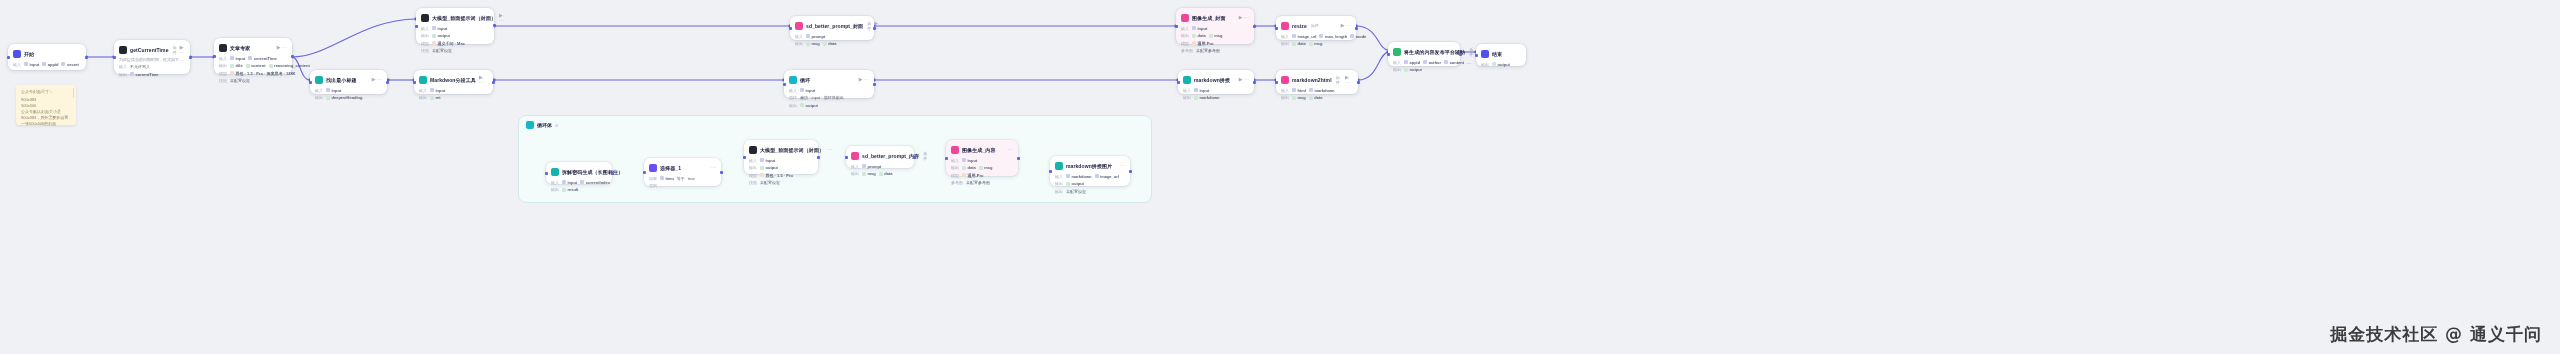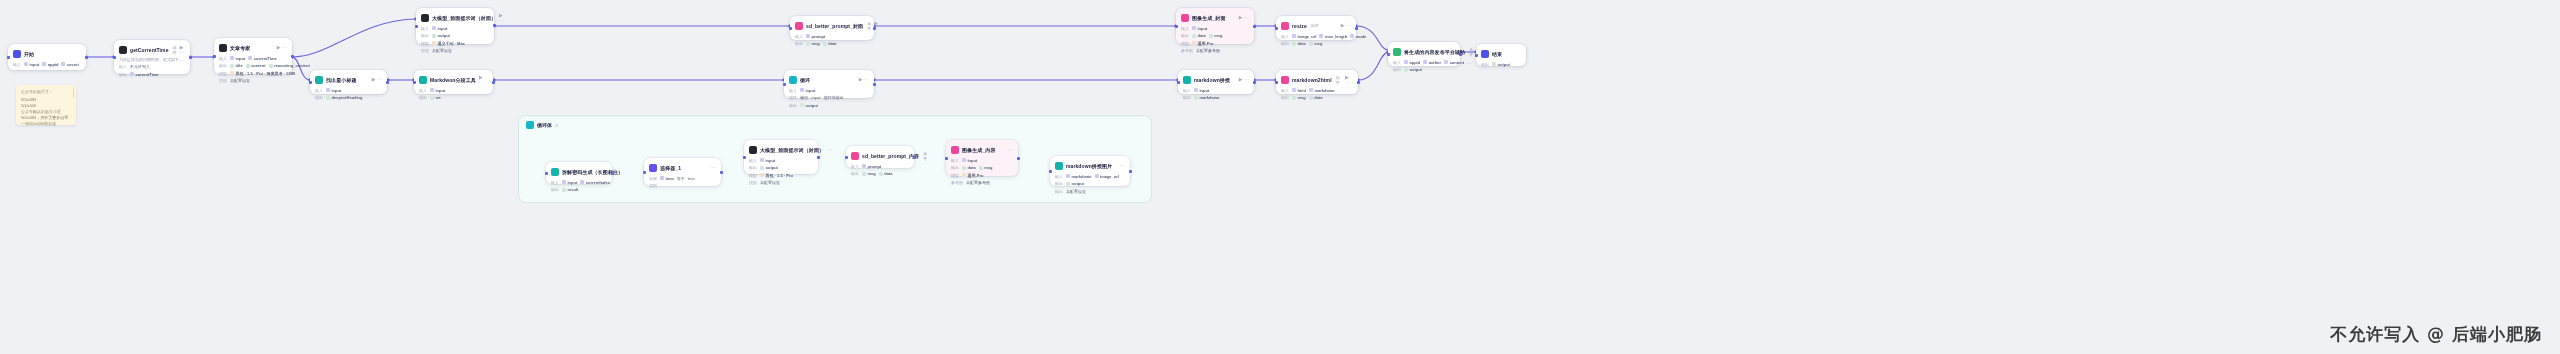--- a/index.html
+++ b/index.html
@@ -812,15 +812,15 @@
   </div>
 
   <div class="note" style="left:16px;top:85px;width:60px;height:40px;">
     <div class="note-bar"></div>
     <div class="nl">公众号封面尺寸：</div>
     <div class="nl sp">900x383</div>
     <div class="nl">500x500</div>
     <div class="nl wrap">公众号默认封面大小是900x383，另外需要多设置一张500x500的封面</div>
   </div>
 
-  <div class="wm">不允许写入 @ 后端小肥肠</div>
+  <div class="wm">掘金技术社区 @ 通义千问</div>
 
 </div>
 
 </body></html>

